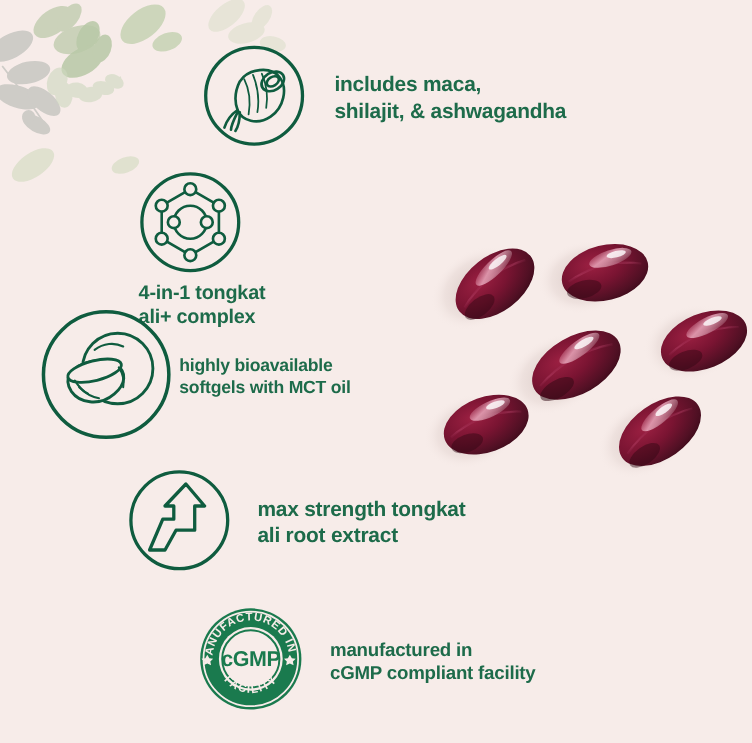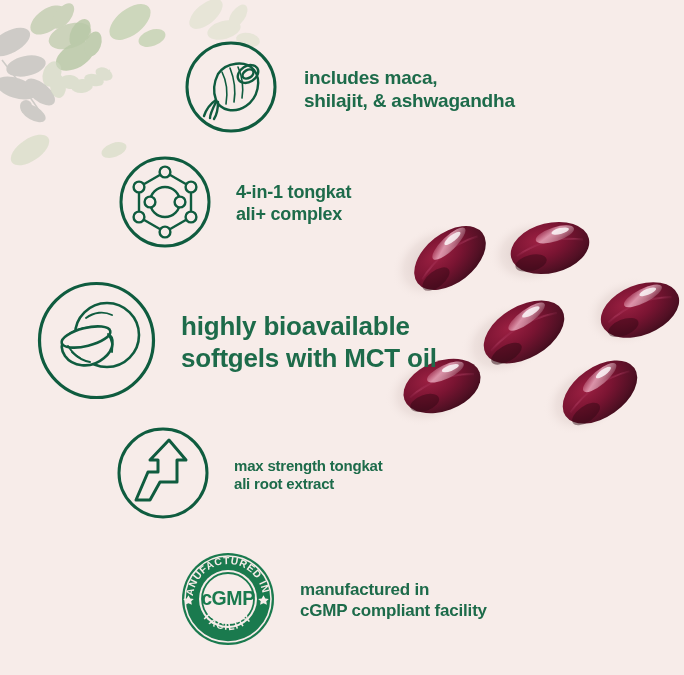--- a/index.html
+++ b/index.html
@@ -58,28 +58,28 @@
     letter-spacing: -0.2px;
     line-height: 1.22;
     white-space: pre-line;
     margin-left: 14px;
   }
 
   
   #feature-1 { left: 182px; top: 38px; }
   #feature-1 .feature-text { font-size: 19px; margin-left: 24px; }
 
-  #feature-2 { left: 116px; top: 153px; }
+  #feature-2 { left: 104px; top: 153px; flex-direction: column; }
   #feature-2 .feature-text { font-size: 18px; margin-left: 22px; }
 
   #feature-3 { left: 34px; top: 278px; }
-  #feature-3 .feature-text { font-size: 26px; margin-left: 22px; }
+  #feature-3 .feature-text { font-size: 16px; margin-left: 4px; }
 
   #feature-4 { left: 114px; top: 424px; }
-  #feature-4 .feature-text { font-size: 15px; margin-left: 22px; }
+  #feature-4 .feature-text { font-size: 19px; margin-left: 22px; }
 
   #feature-5 { left: 178px; top: 549px; }
   #feature-5 .feature-text { font-size: 17px; margin-left: 22px; }
 
   .seal-text {
     font-family: "Liberation Sans", "DejaVu Sans", sans-serif;
   }
 </style>
 </head>
 <body>

